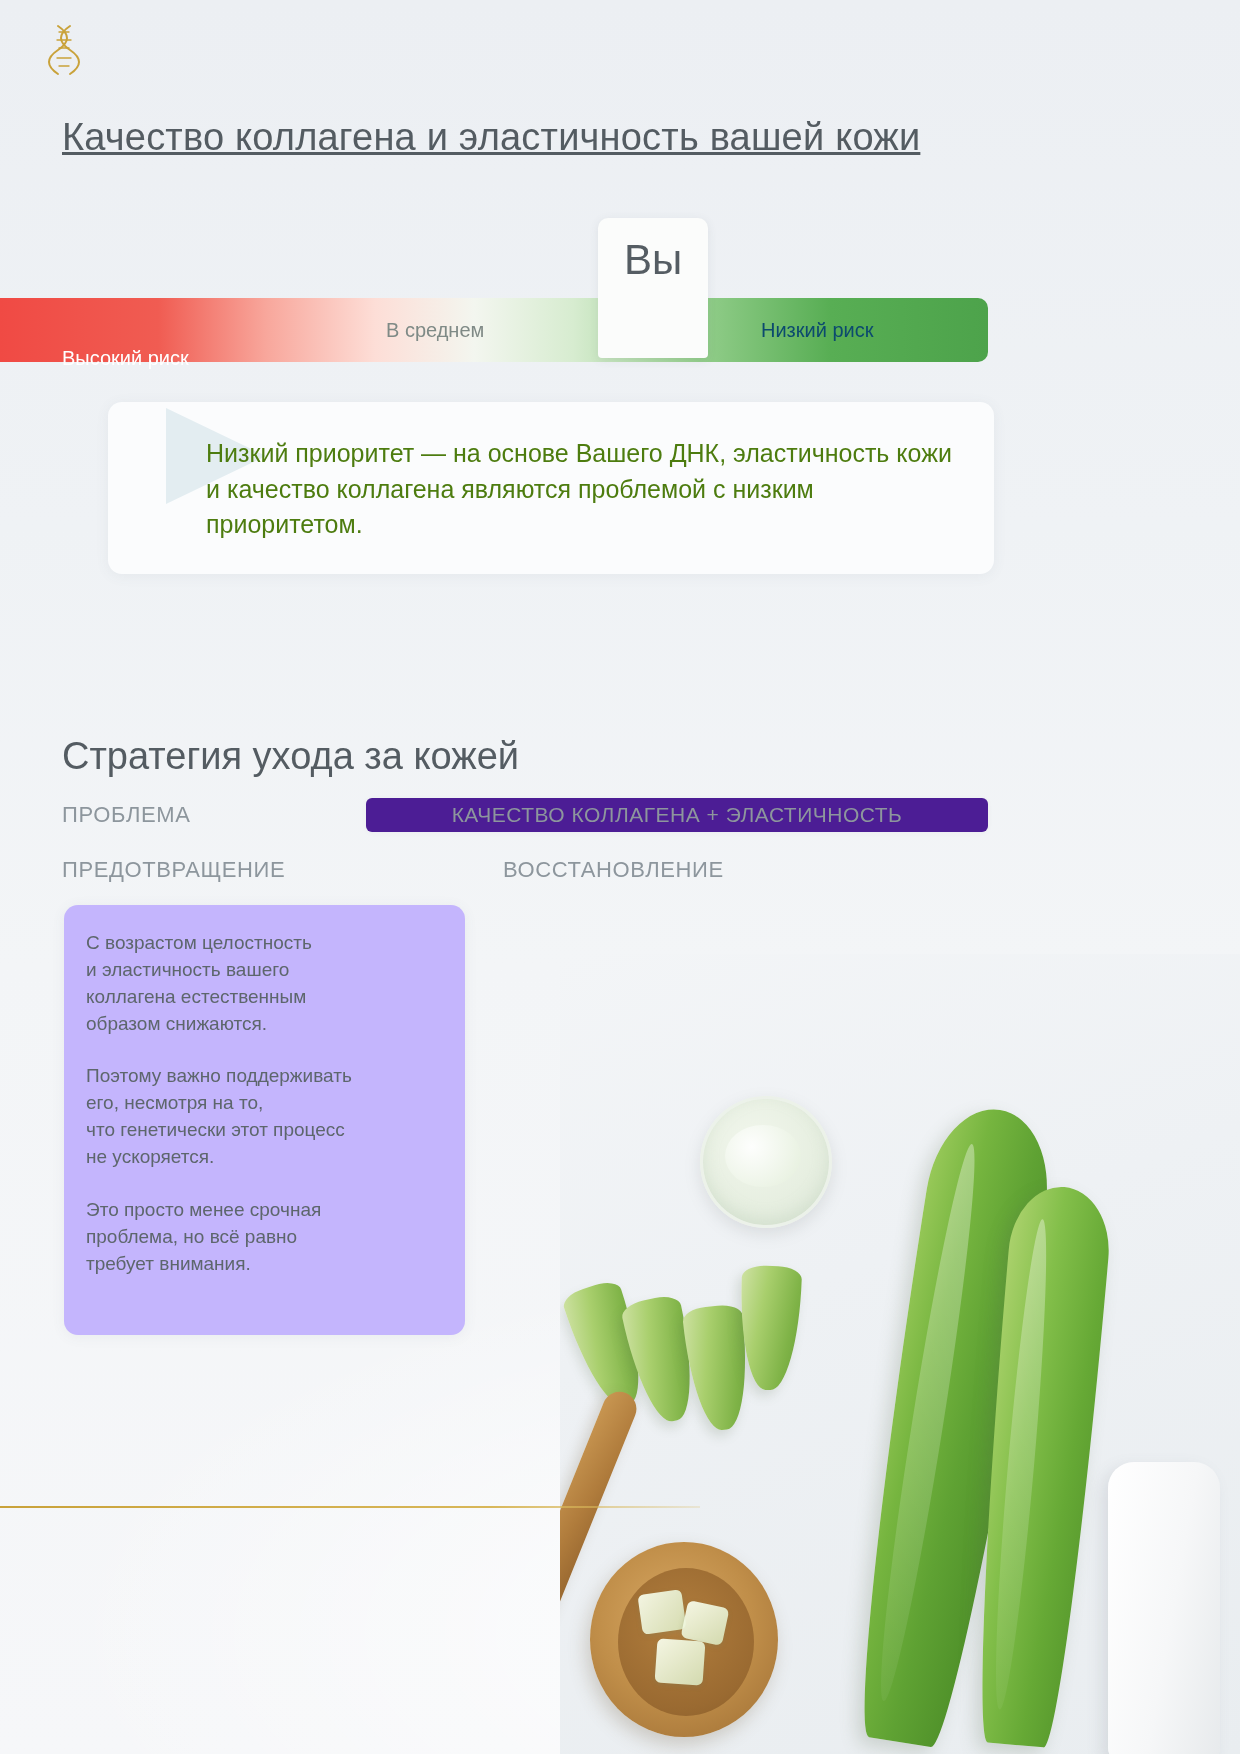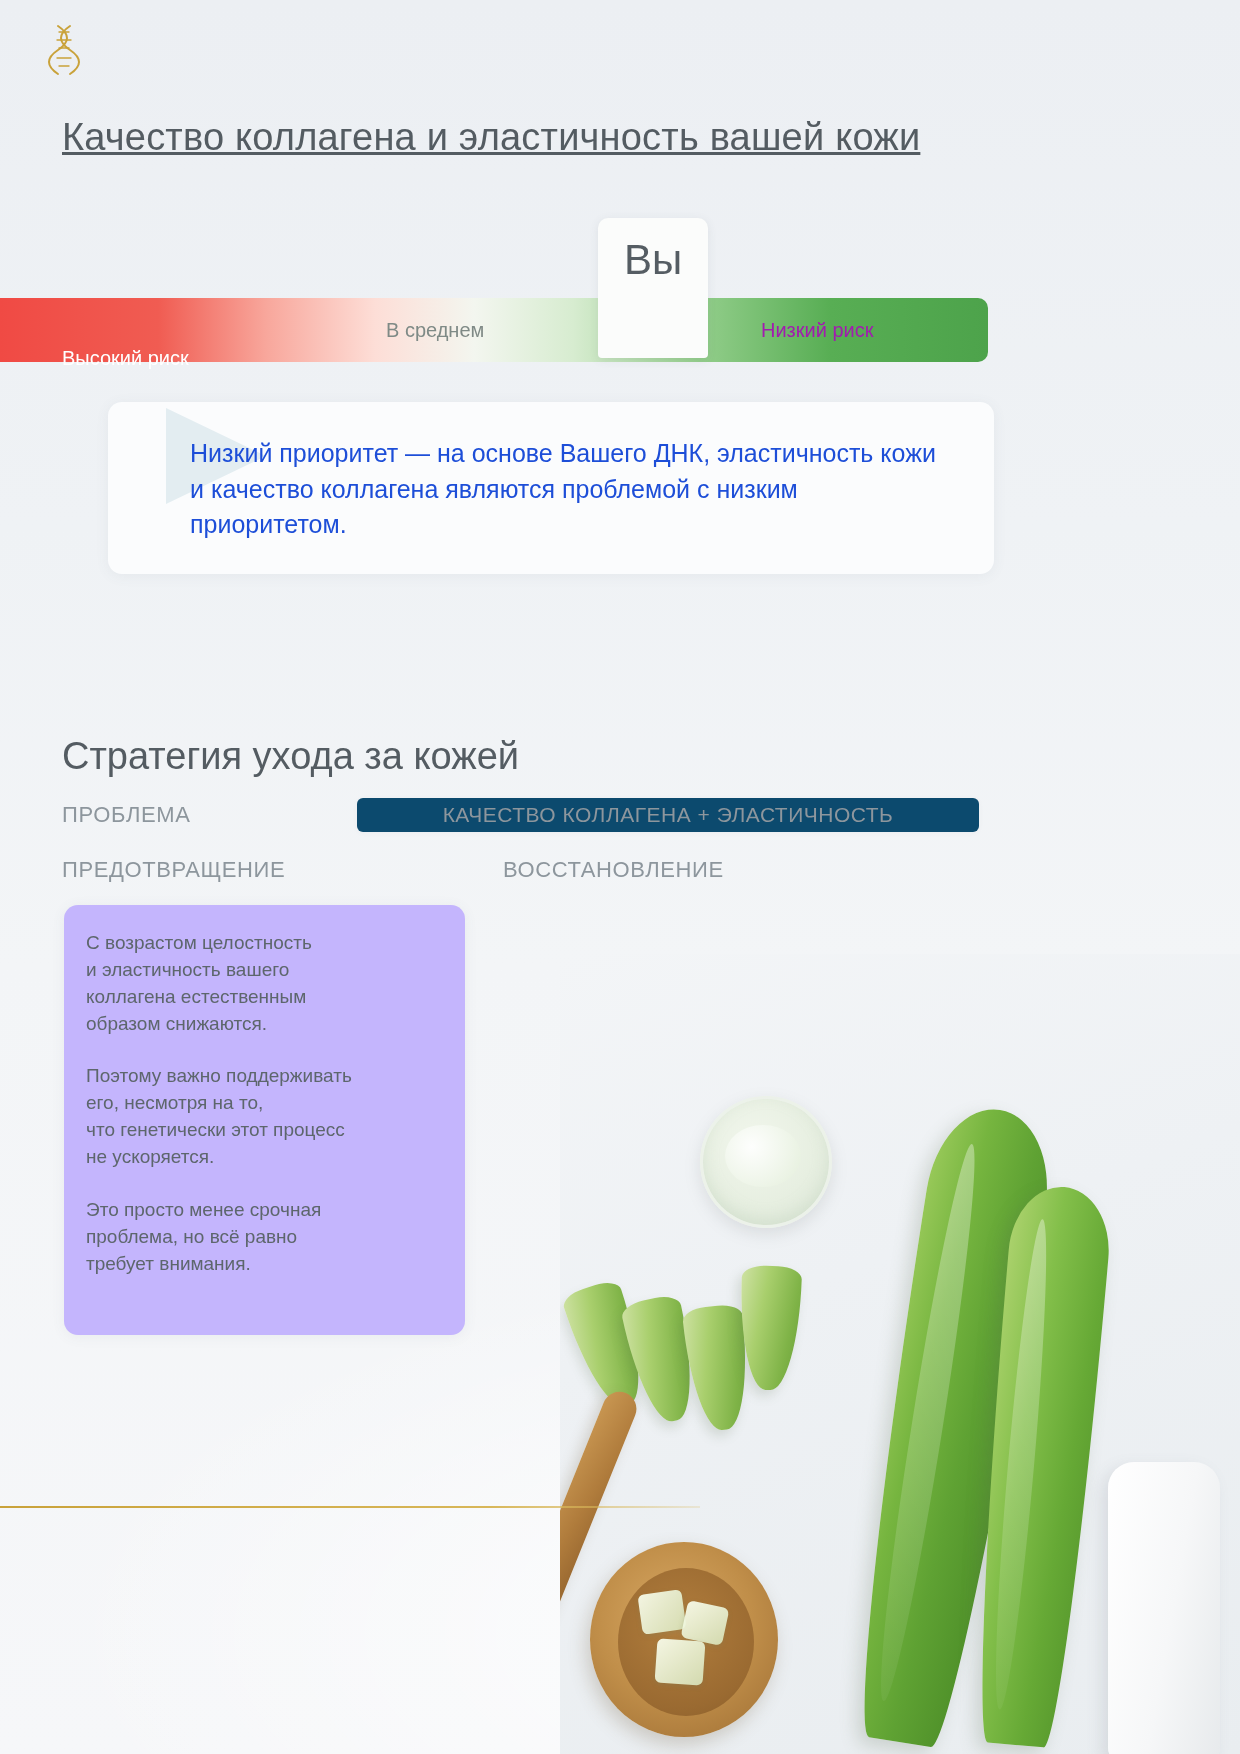--- a/index.html
+++ b/index.html
@@ -82,21 +82,21 @@
   .scale-label {
     position: absolute;
     top: 50%;
     transform: translateY(-50%);
     font-size: 20px;
     font-weight: 400;
     white-space: nowrap;
   }
   .scale-label.high { left: 62px; color: #ffffff; margin-top: 28px; }
   .scale-label.mid  { left: 386px; color: #7f8a86; }
-  .scale-label.low  { left: 761px; color: #a21caf; }
+  .scale-label.low  { left: 761px; color: #0c4a6e; }
 
   
   .you-marker {
     position: absolute;
     left: 598px;
     top: 218px;
     width: 110px;
     height: 140px;
     background: #fbfcfb;
     border-radius: 10px 10px 4px 4px;
@@ -131,27 +131,27 @@
     height: 0;
     border-top: 48px solid transparent;
     border-bottom: 48px solid transparent;
     border-left: 0;
     border-right: 100px solid #e3edf1;
     transform: scaleX(-1);
     transform-origin: right center;
   }
   .callout-text {
     position: absolute;
-    left: 190px;
+    left: 206px;
     top: 436px;
     width: 760px;
     font-size: 25px;
     line-height: 1.42;
     font-weight: 300;
-    color: #1d4ed8;
+    color: #4d7c0f;
   }
 
   
   .section-title {
     position: absolute;
     left: 62px;
     top: 703px;
     font-size: 38px;
     font-weight: 400;
     color: #545c62;
@@ -164,25 +164,25 @@
     letter-spacing: 0.6px;
     color: #8d969d;
     text-transform: uppercase;
   }
   .label-problem { left: 62px; top: 802px; }
   .label-prevent { left: 62px; top: 857px; }
   .label-restore { left: 503px; top: 857px; }
 
   .pill {
     position: absolute;
-    left: 357px;
+    left: 366px;
     top: 798px;
     width: 622px;
     height: 34px;
-    background: #0c4a6e;
+    background: #4c1d95;
     border-radius: 6px;
     display: flex;
     align-items: center;
     justify-content: center;
     font-size: 21px;
     font-weight: 300;
     letter-spacing: 0.5px;
     color: #8d969d;
     text-transform: uppercase;
     box-shadow: 0 1px 5px rgba(90,100,110,0.05);

